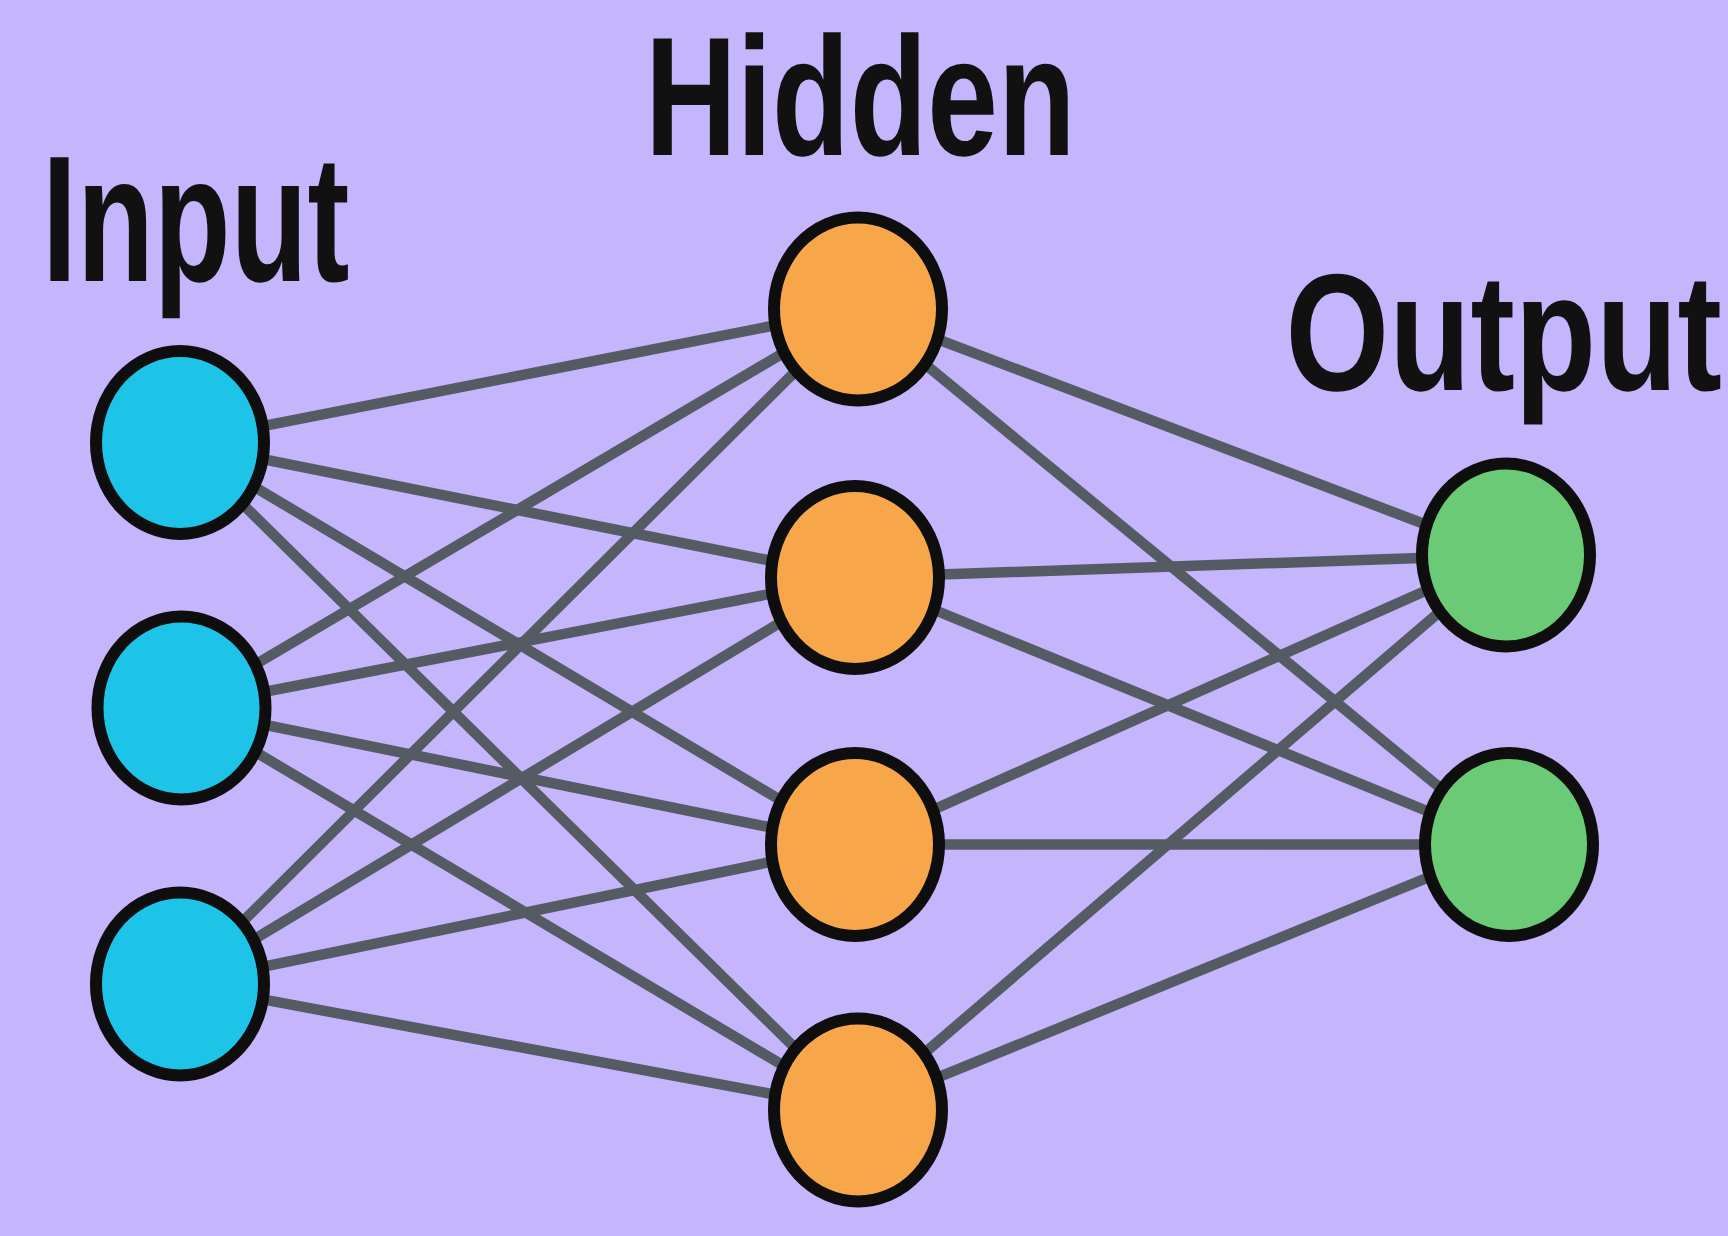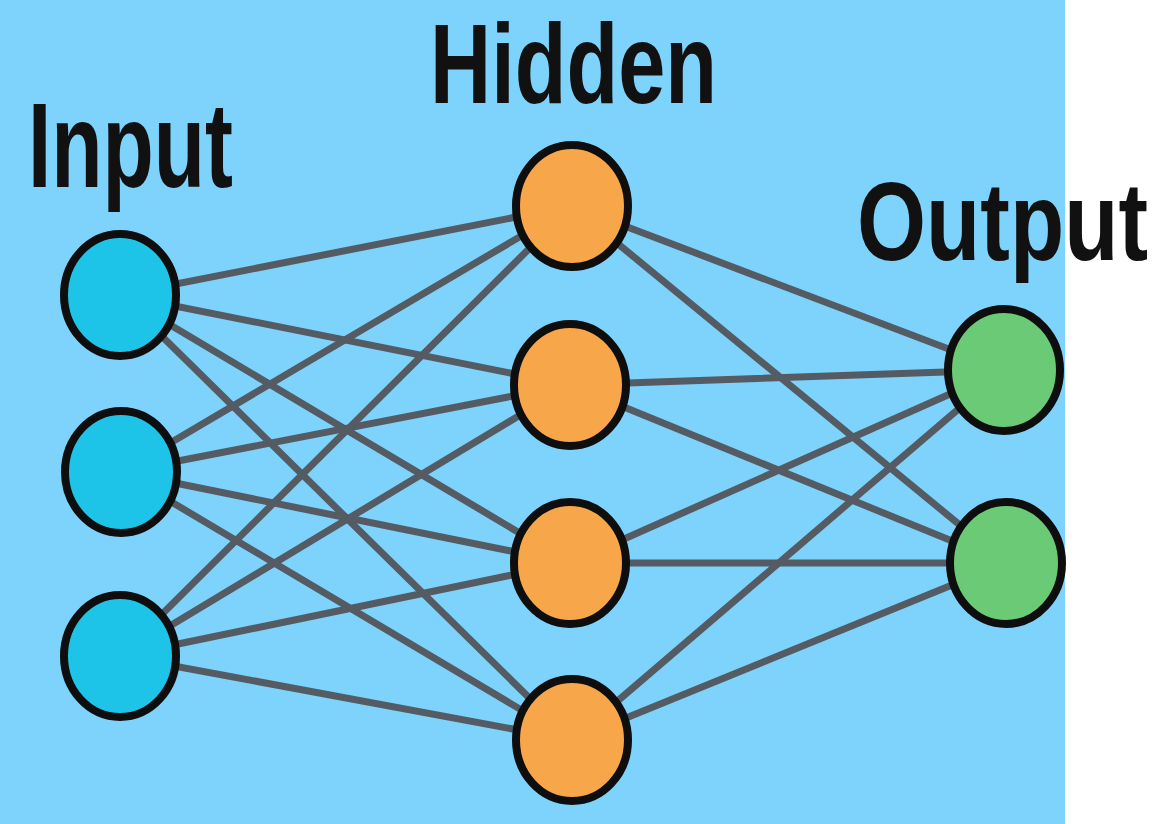--- a/index.html
+++ b/index.html
@@ -6,23 +6,23 @@
     margin: 0;
     padding: 0;
     background: #ffffff;
     width: 1152px;
     height: 824px;
     overflow: hidden;
     font-family: "Liberation Sans", sans-serif;
   }
   .canvas-wrap {
     position: relative;
-    width: 1065px;
+    width: 1152px;
     height: 824px;
-    background: #7dd3fc;
+    background: #c4b5fd;
   }
   svg text {
     font-family: "Liberation Sans", "DejaVu Sans", sans-serif;
     font-weight: 700;
     fill: #111111;
   }
 </style>
 </head>
 <body>
 

